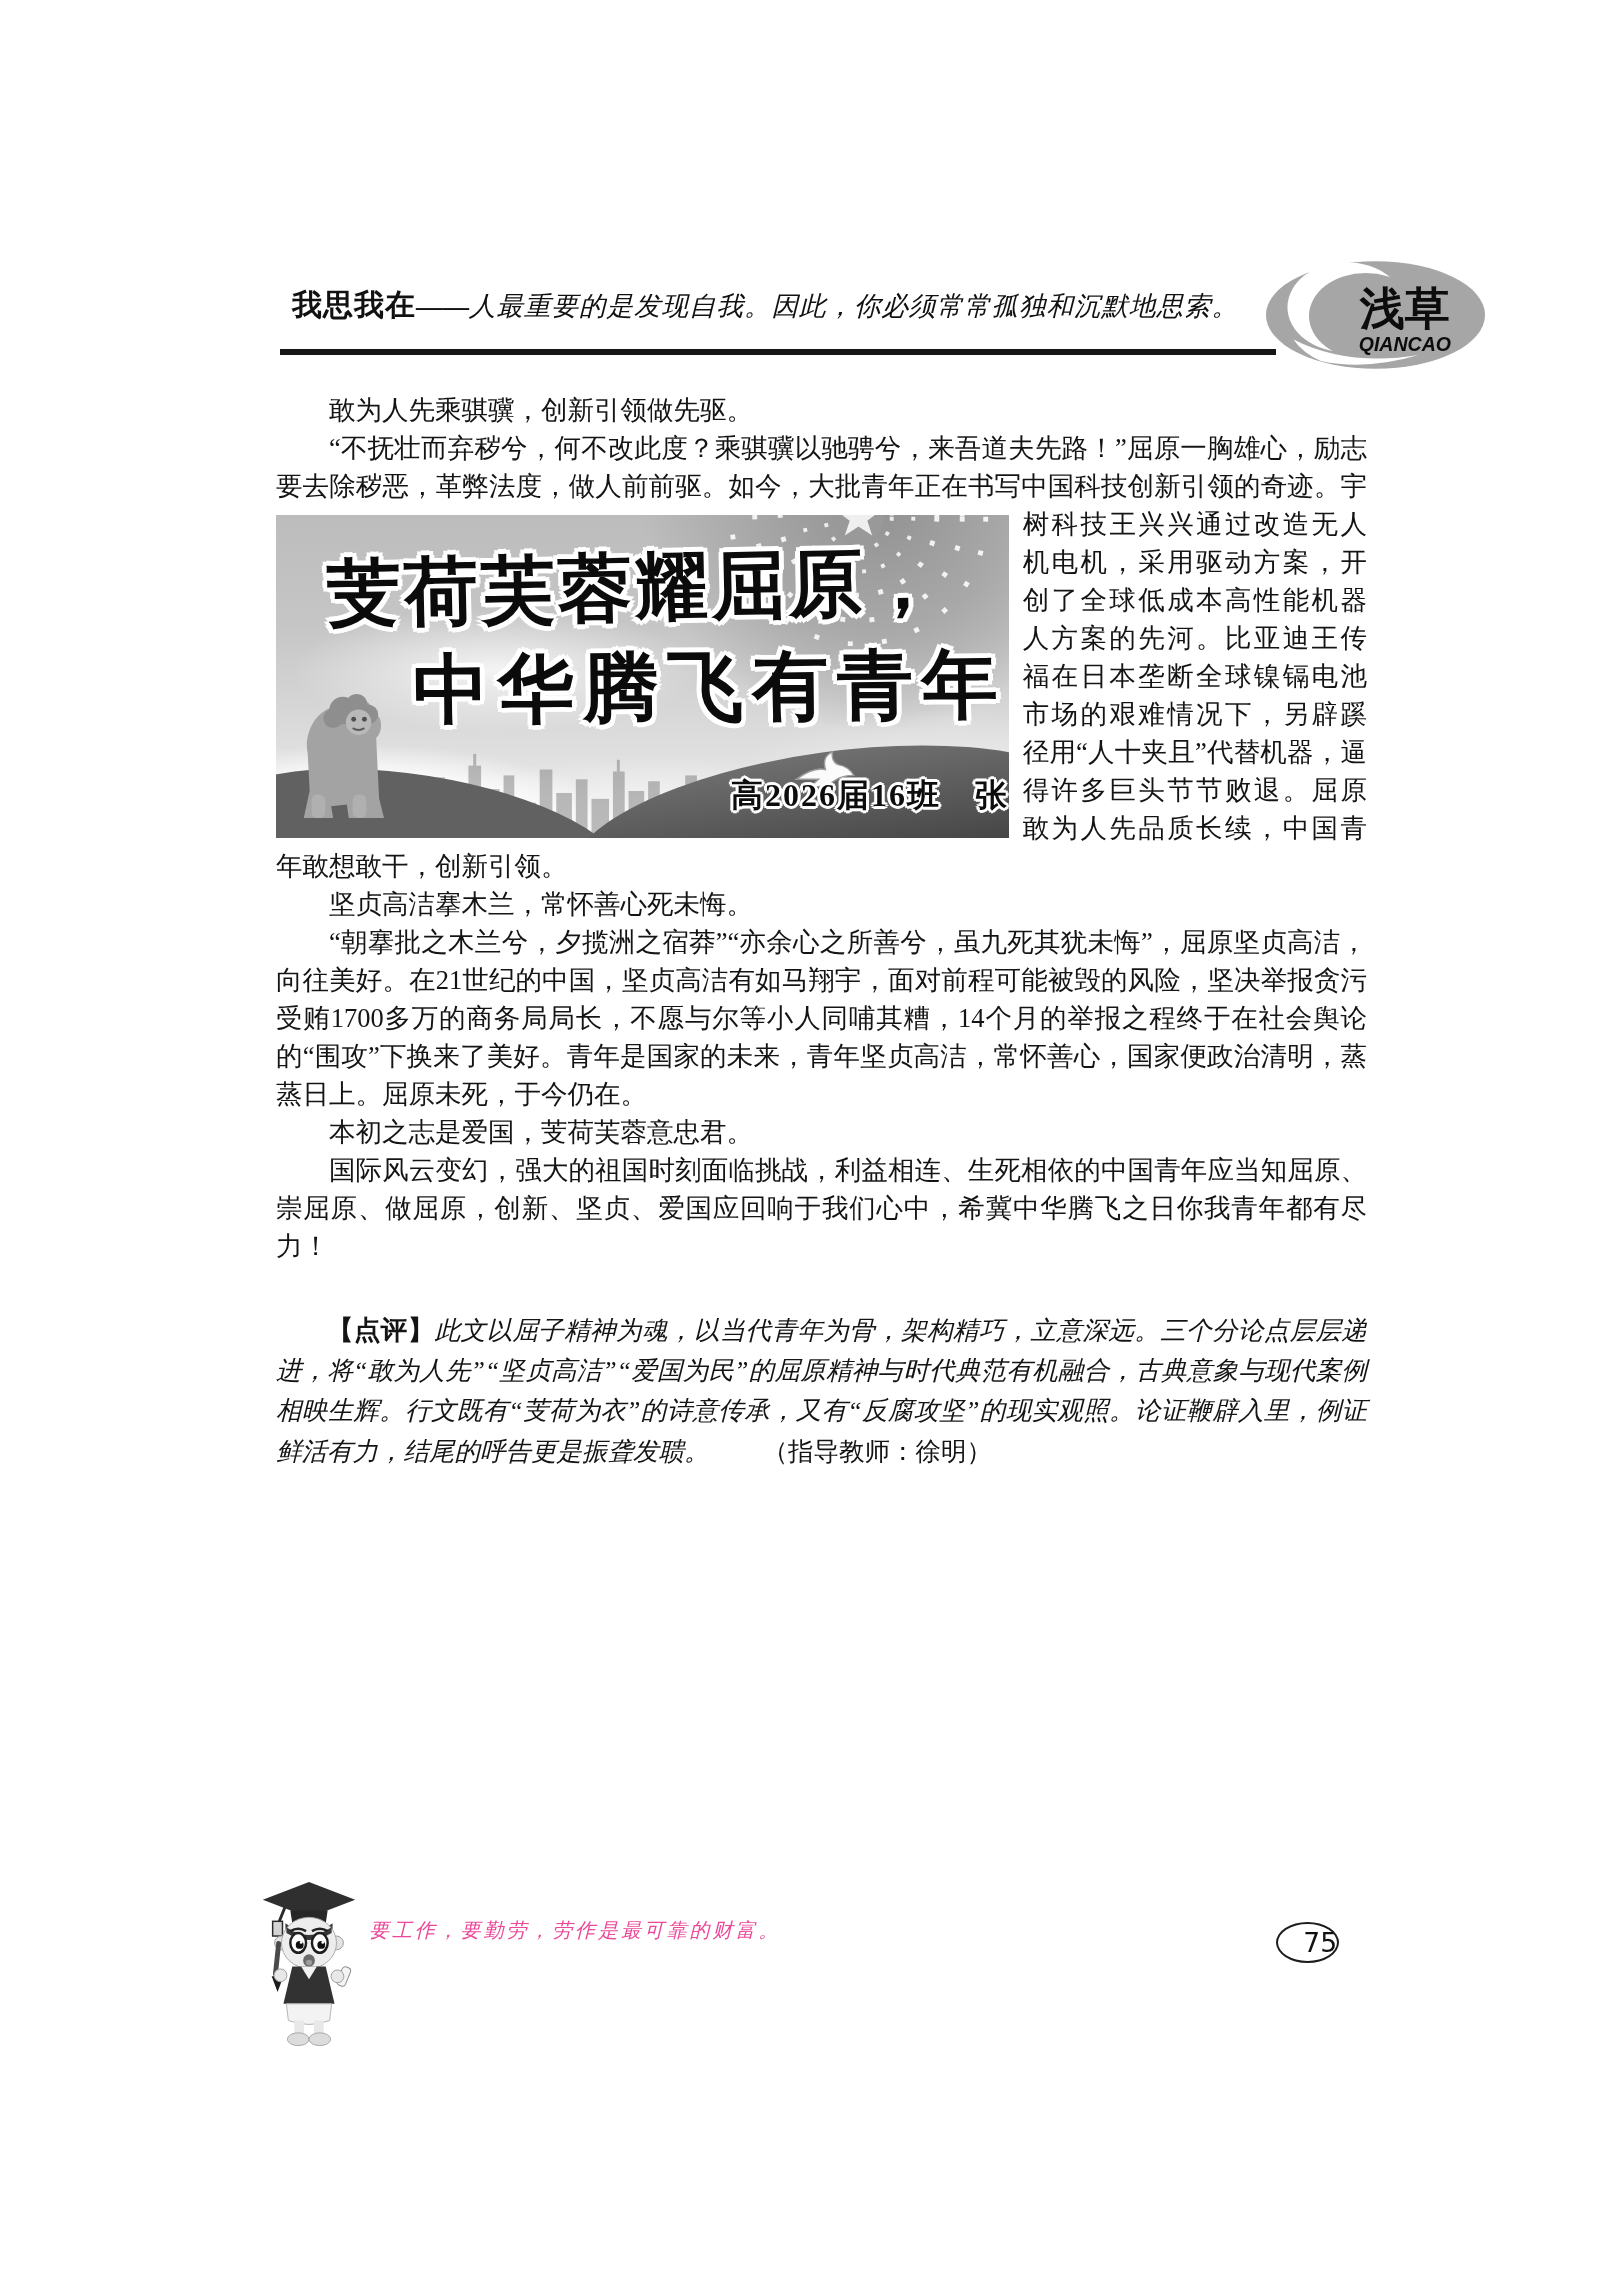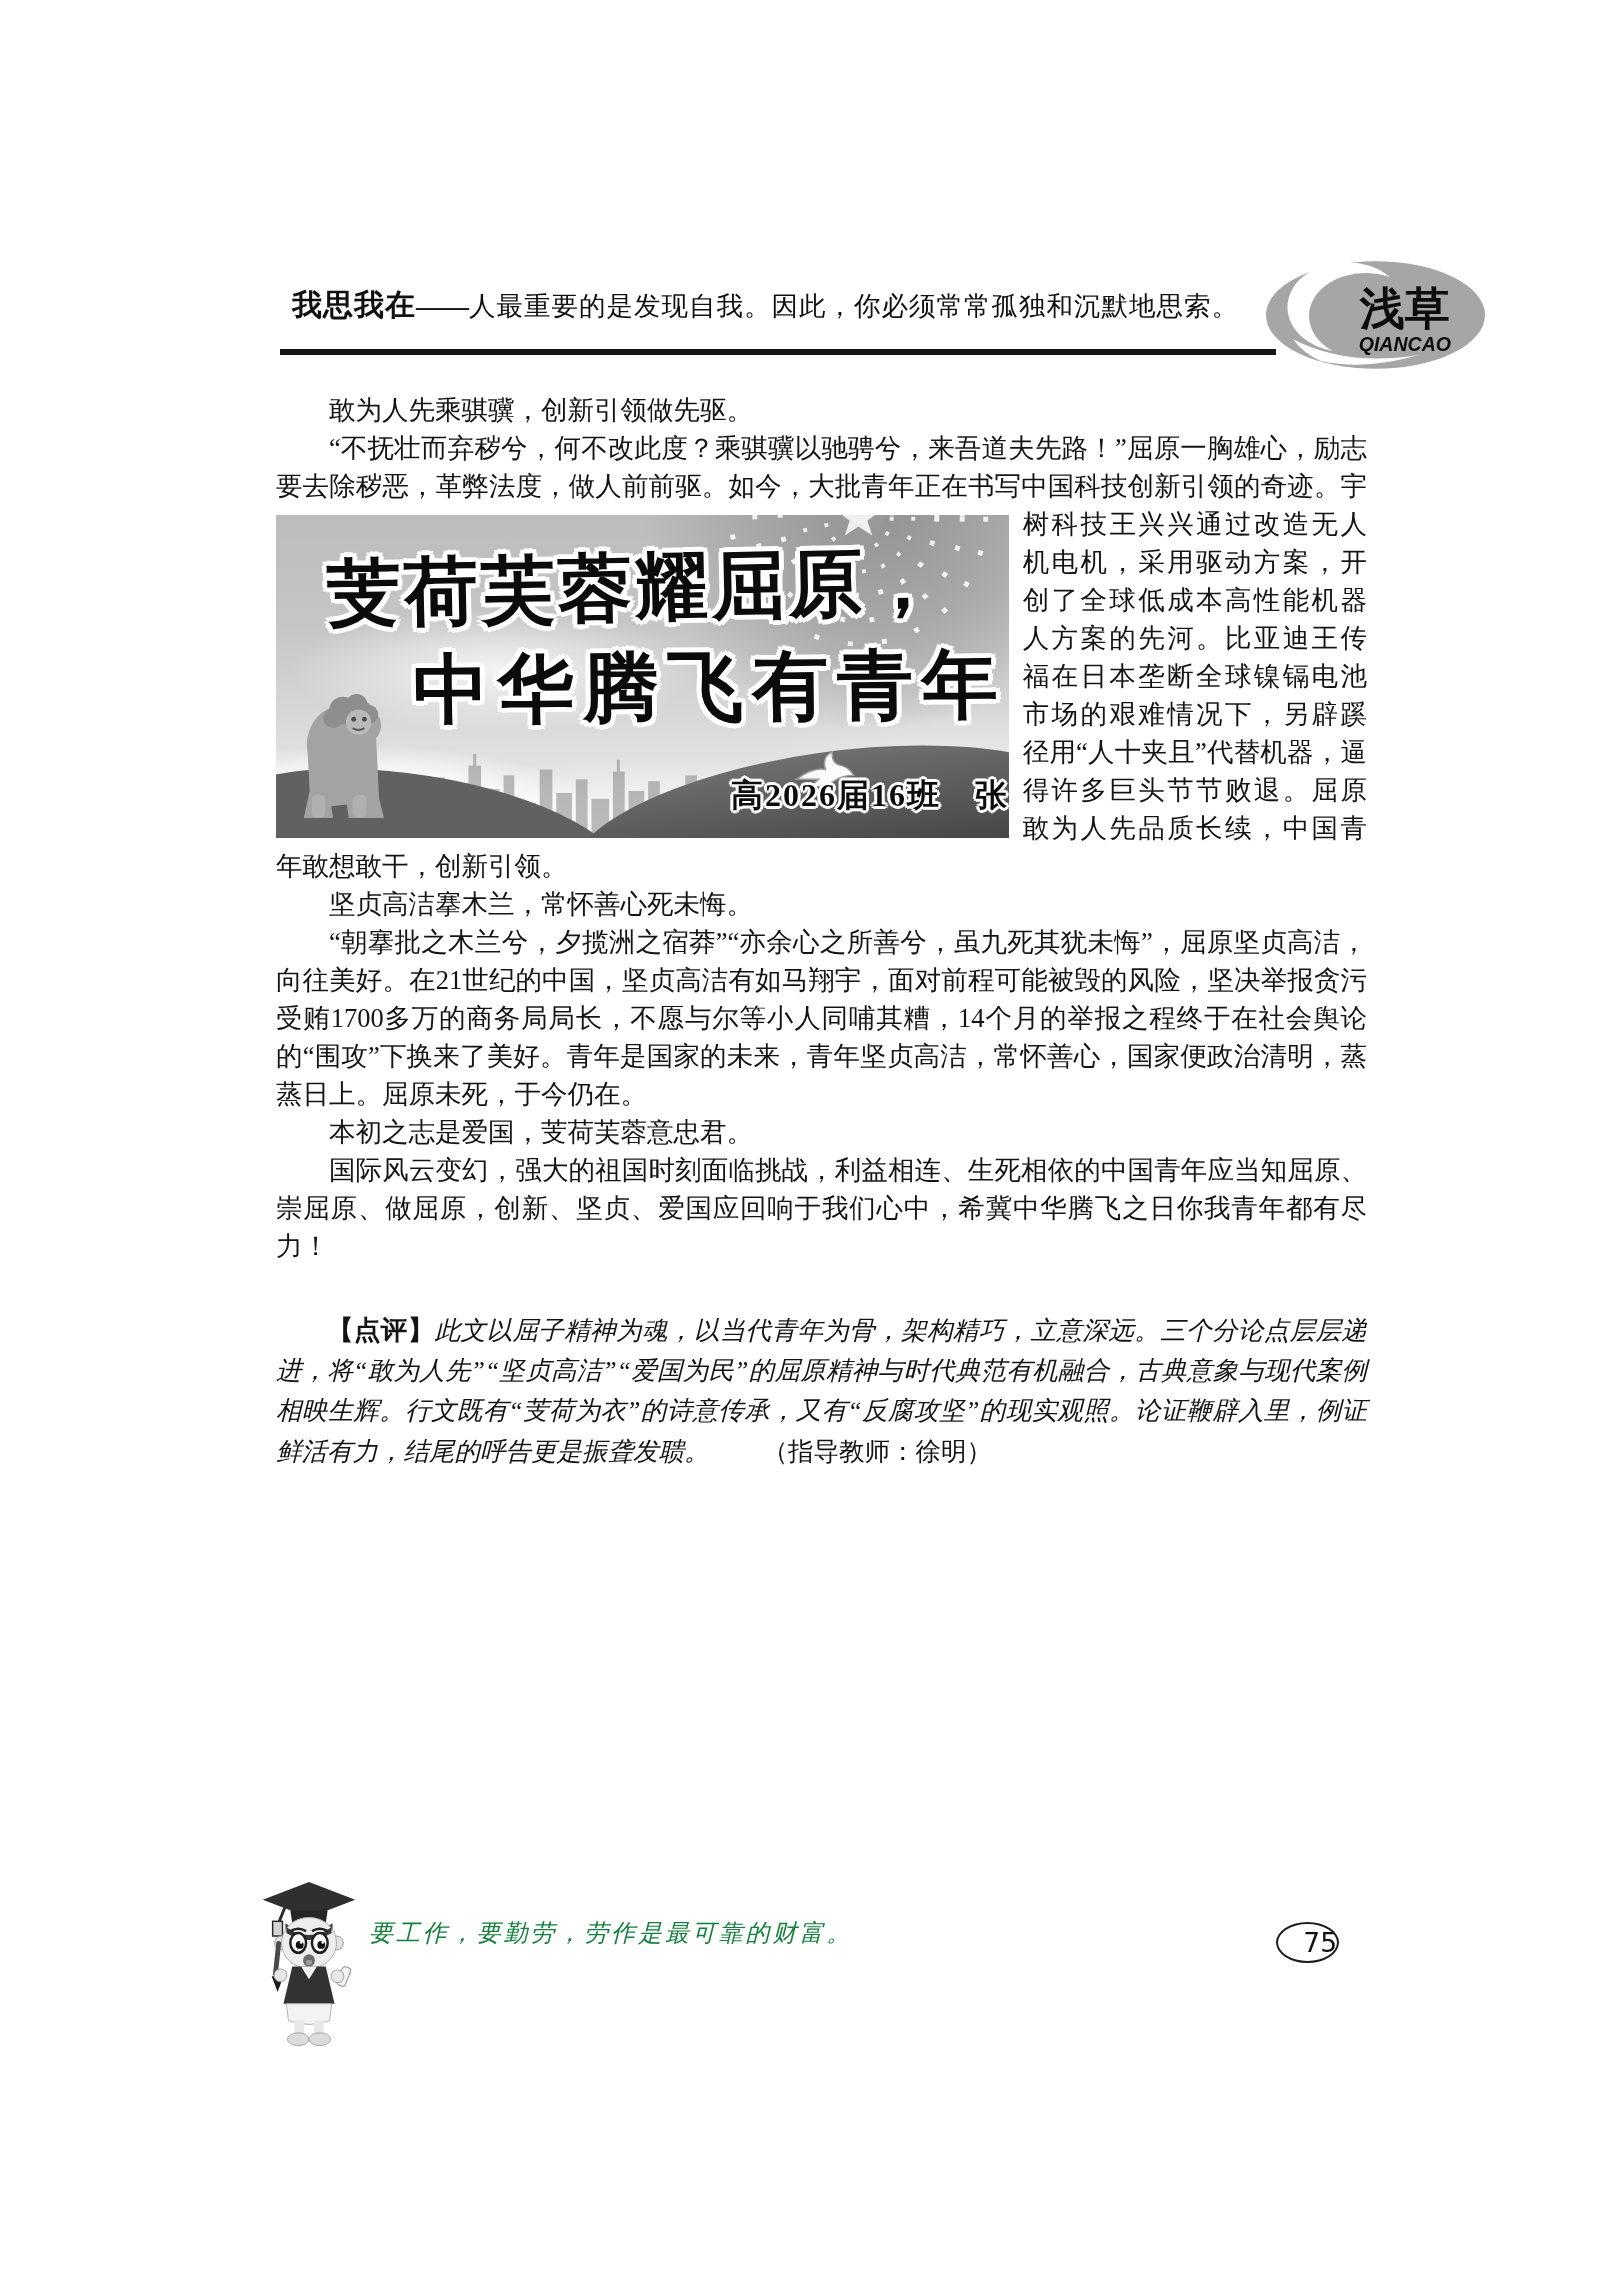--- a/index.html
+++ b/index.html
@@ -3,21 +3,21 @@
 <meta charset="utf-8">
 <style>
   html,body{margin:0;padding:0;background:#fff;}
   .page{position:relative;width:1621px;height:2293px;background:#ffffff;color:#111;
         font-family:"Liberation Serif",serif;overflow:hidden;}
 
   
   .header-line{position:absolute;left:292px;top:285px;width:980px;white-space:nowrap;}
   .col-title{font-family:Liberation Serif, serif;font-weight:bold;font-size:30px;letter-spacing:1px;}
   .h-dash{font-size:26.5px;font-weight:bold;}
-  .h-motto{font-size:26.5px;letter-spacing:1px;text-align:right;}
+  .h-motto{font-style:italic;font-size:26.5px;letter-spacing:1px;text-align:right;}
   .rule{position:absolute;left:280px;top:349px;width:996px;height:5.9px;background:#161616;}
   .logo{position:absolute;left:1264px;top:259px;width:223px;height:112px;}
 
   
   .article{position:absolute;left:276px;top:391px;width:1091px;
            font-size:26.5px;line-height:38px;text-align:justify;color:#141414;}
   .para{margin:0;text-indent:2em;}
   .clear{clear:left;}
 
   
@@ -50,21 +50,21 @@
                 -2.9px 0 0 #fff,2.9px 0 0 #fff,0 -2.9px 0 #fff,0 2.9px 0 #fff;}
 
   
   .comment{margin:45px 0 0 0;text-indent:2em;font-style:italic;font-size:25.5px;line-height:40px;text-align:justify;}
   .cm-label{font-style:normal;font-weight:bold;font-family:"Liberation Sans",sans-serif;font-size:26.5px;}
   .cm-teacher{font-style:normal;font-weight:normal;font-family:"Liberation Sans",sans-serif;
               margin-left:53px;white-space:nowrap;}
 
   
   .mascot{position:absolute;left:253px;top:1880px;width:112px;height:173px;}
-  .f-motto{position:absolute;left:369px;top:1917px;font-style:italic;font-size:24px;letter-spacing:2.9px;color:#15803d;}
+  .f-motto{position:absolute;left:369px;top:1917px;font-style:italic;font-size:20px;letter-spacing:2.9px;color:#ec4899;}
   .pnum{position:absolute;left:1276px;top:1922px;width:59px;height:37px;border:2.9px solid #1d1d1d;border-radius:50%;
         text-align:right;font-family:"DejaVu Sans",sans-serif;font-size:26.5px;line-height:37px;color:#111;}
 </style>
 </head>
 <body>
 
 <div class="page">
 
   <div class="header-line">
     <span class="col-title">我思我在</span><span class="h-dash">——</span><span class="h-motto">人最重要的是发现自我。因此，你必须常常孤独和沉默地思索。</span>

